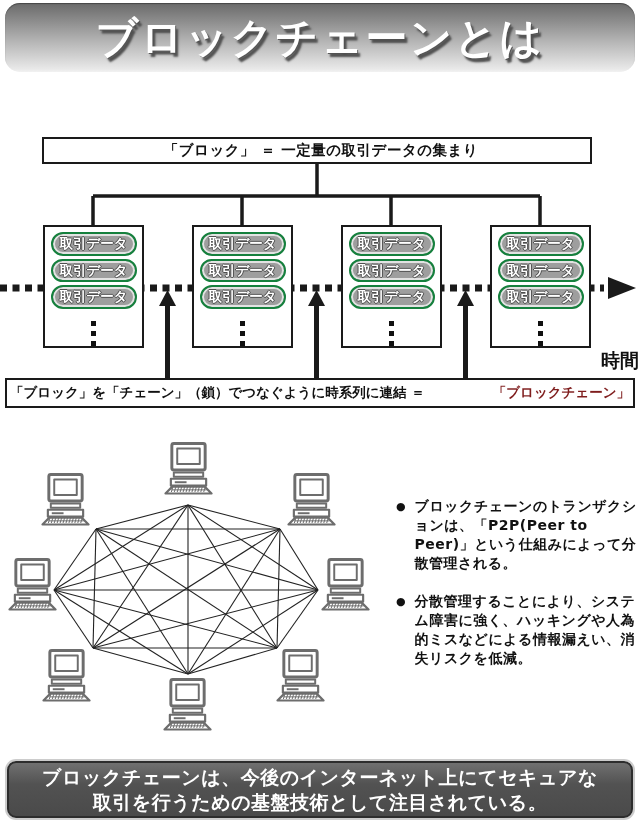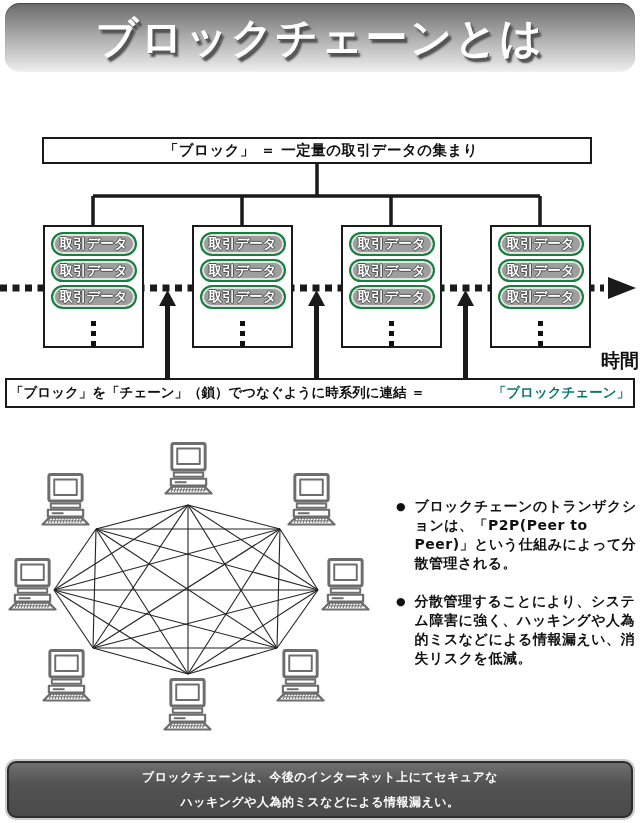--- a/index.html
+++ b/index.html
@@ -47,38 +47,38 @@
   .dots i{display:block;width:5px;height:5px;background:#111;}
   .time-label{
     position:absolute;left:601px;top:300px;font-size:19px;font-weight:bold;color:#111;z-index:2;margin-top:48px;
   }
   .chainbox{
     position:absolute;left:5px;top:378px;width:630px;height:30px;
     border:2px solid #1a1a1a;background:#fff;box-sizing:border-box;
     display:flex;align-items:center;justify-content:center;z-index:2;gap:48px;
   }
   .chainbox .chain-prefix{font-size:13.5px;font-weight:600;color:#111;white-space:nowrap;}
-  .chainbox .chain-term{font-size:13.5px;font-weight:800;color:#0f766e;white-space:nowrap;margin-left:20px;}
+  .chainbox .chain-term{font-size:13.5px;font-weight:800;color:#7f1d1d;white-space:nowrap;margin-left:20px;}
   
   .mesh-svg{position:absolute;left:0;top:430px;}
   #mesh-edges line{stroke:#222;stroke-width:1.1;}
   .pc-part{fill:#fff;stroke:#6d6d6d;stroke-linejoin:round;}
   .pc-line{fill:none;stroke:#6d6d6d;}
   .bullets{position:absolute;left:396px;top:497px;width:246px;}
   .bullet{display:flex;margin-bottom:19px;}
   .bullet-marker{font-size:11px;line-height:19px;margin-right:9px;color:#111;}
   .bullet-text{font-size:14px;line-height:19px;font-weight:600;letter-spacing:.5px;color:#111;}
   
   .footer{
     position:absolute;left:7px;top:761px;width:626px;height:57px;border-radius:9px;
     background:linear-gradient(180deg,#707070,#525252 40%,#4a4a4a);
     border:2px solid #2d2d2d;box-shadow:0 0 0 2px #cccccc;box-sizing:border-box;
     display:flex;flex-direction:column;align-items:center;justify-content:center;z-index:3;
   }
-  .footer-line{color:#fff;font-weight:bold;font-size:12px;line-height:25px;letter-spacing:.5px;white-space:nowrap;}
+  .footer-line{color:#fff;font-weight:bold;font-size:19px;line-height:25px;letter-spacing:.5px;white-space:nowrap;}
 </style>
 </head>
 <body>
 
 <div class="banner">
   <div class="banner-title">ブロックチェーンとは</div>
 </div>
 
 <svg class="diagram-svg" width="640" height="430" viewBox="0 0 640 430">
 
@@ -213,14 +213,14 @@
     <span class="bullet-text">ブロックチェーンのトランザクションは、「P2P(Peer to Peer)」という仕組みによって分散管理される。</span>
   </div>
   <div class="bullet">
     <span class="bullet-marker">●</span>
     <span class="bullet-text">分散管理することにより、システム障害に強く、ハッキングや人為的ミスなどによる情報漏えい、消失リスクを低減。</span>
   </div>
 </div>
 
 <div class="footer">
   <div class="footer-line">ブロックチェーンは、今後のインターネット上にてセキュアな</div>
-  <div class="footer-line">ハッキングや人為的ミスなどによる情報漏えい。</div>
+  <div class="footer-line">取引を行うための基盤技術として注目されている。</div>
 </div>
 
 </body></html>

